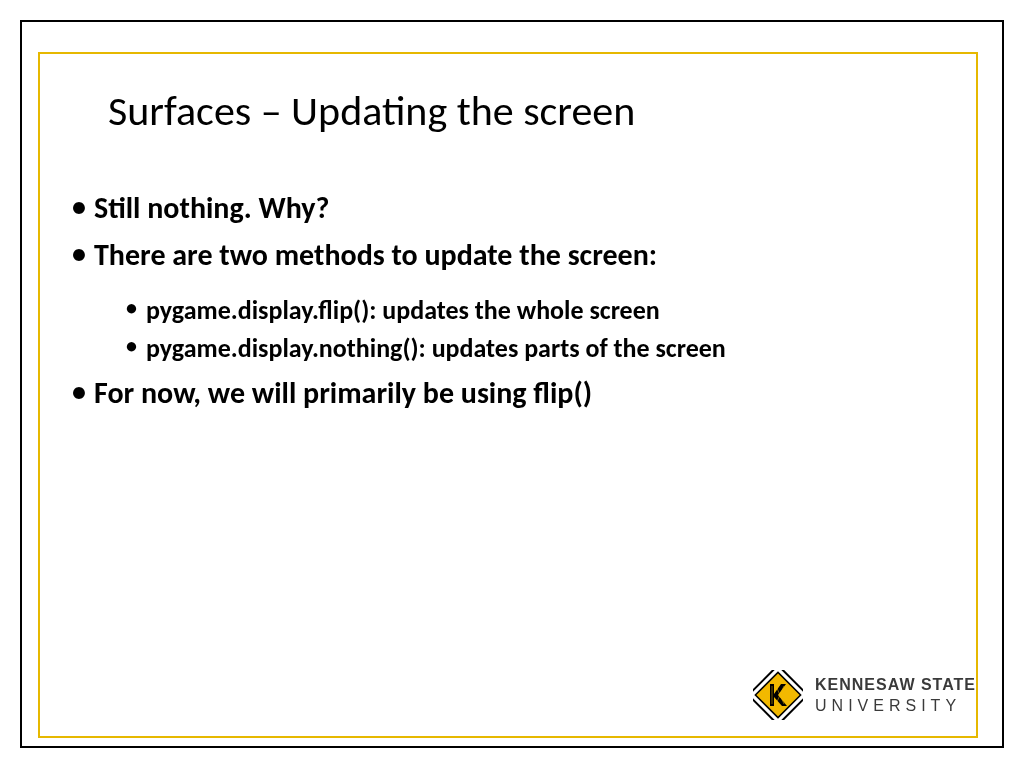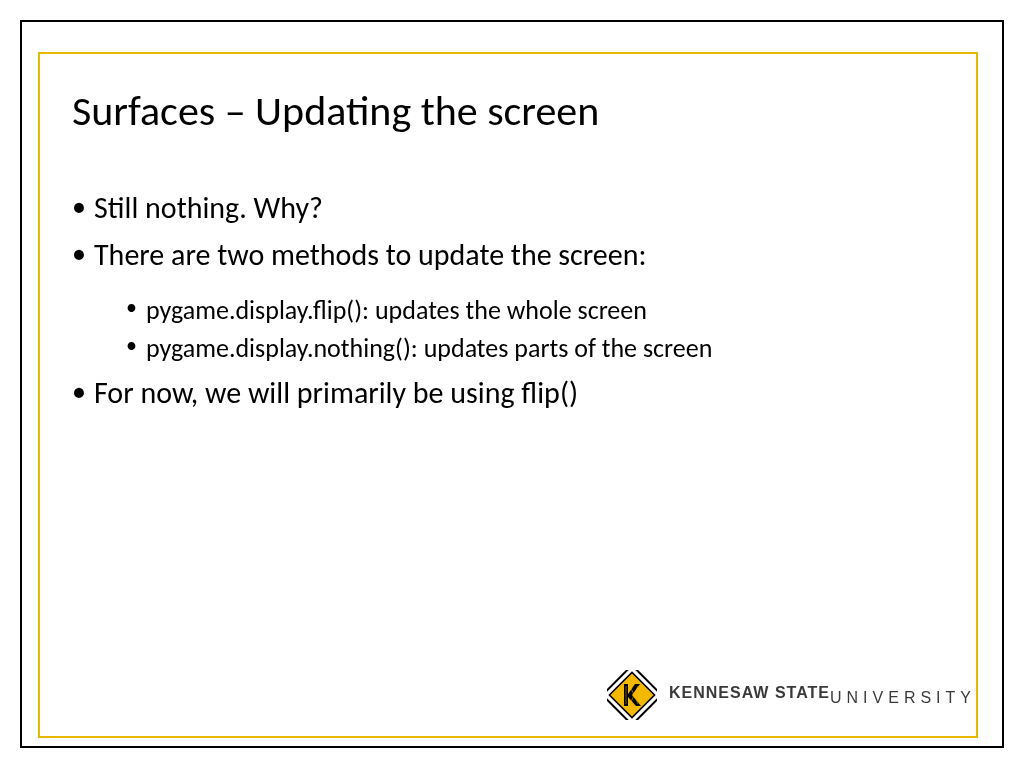--- a/index.html
+++ b/index.html
@@ -30,32 +30,34 @@
     position: absolute;
     top: 85px;
     left: 72px;
     right: 72px;
   }
   .title {
     font-size: 42px;
     font-weight: 400;
     color: #000000;
     margin-bottom: 52px;
+    margin-left: 36px;
   }
   ul.top-level {
     list-style: none;
     padding-left: 0;
   }
   ul.top-level > li {
     position: relative;
     padding-left: 22px;
     font-size: 30px;
     line-height: 1.35;
     color: #000000;
     margin-bottom: 6px;
+    font-weight: bold;
   }
   ul.top-level > li::before {
     content: "•";
     position: absolute;
     left: 0;
     top: 0;
     font-size: 28px;
   }
   ul.sub-level {
     list-style: none;
@@ -79,20 +81,21 @@
   .logo-block {
     position: absolute;
     right: 48px;
     bottom: 48px;
     display: flex;
     align-items: center;
     gap: 12px;
   }
   .logo-text {
     display: flex;
+    flex-direction: column;
     line-height: 1.0;
   }
   .logo-line1 {
     font-family: Arial, sans-serif;
     font-size: 16px;
     font-weight: 700;
     letter-spacing: 1px;
     color: #3a3a3a;
   }
   .logo-line2 {

